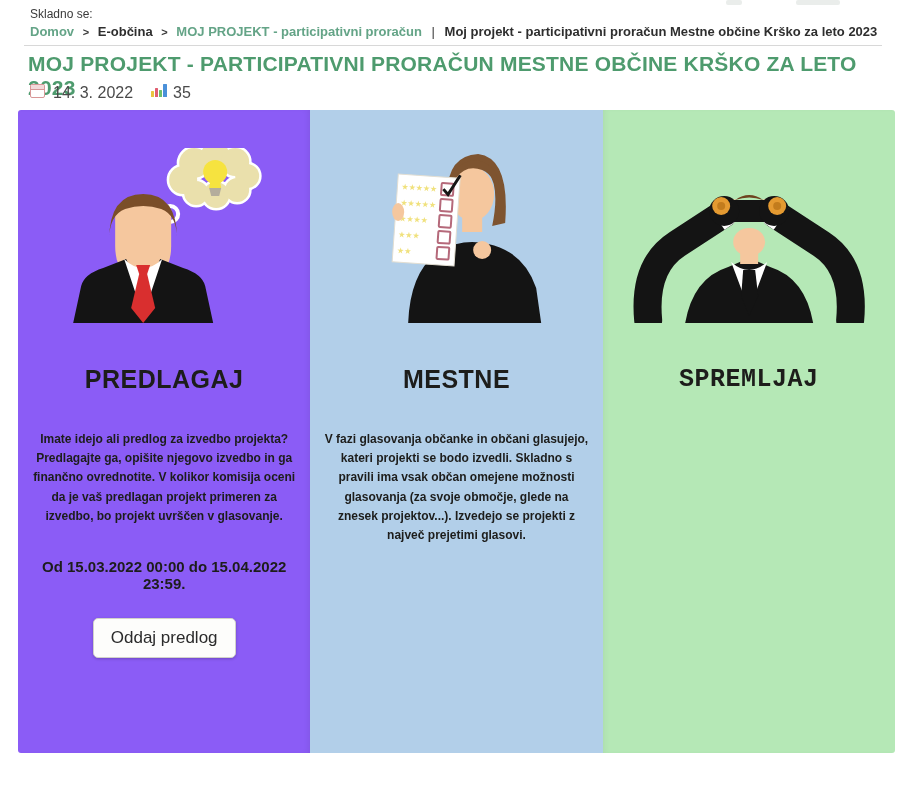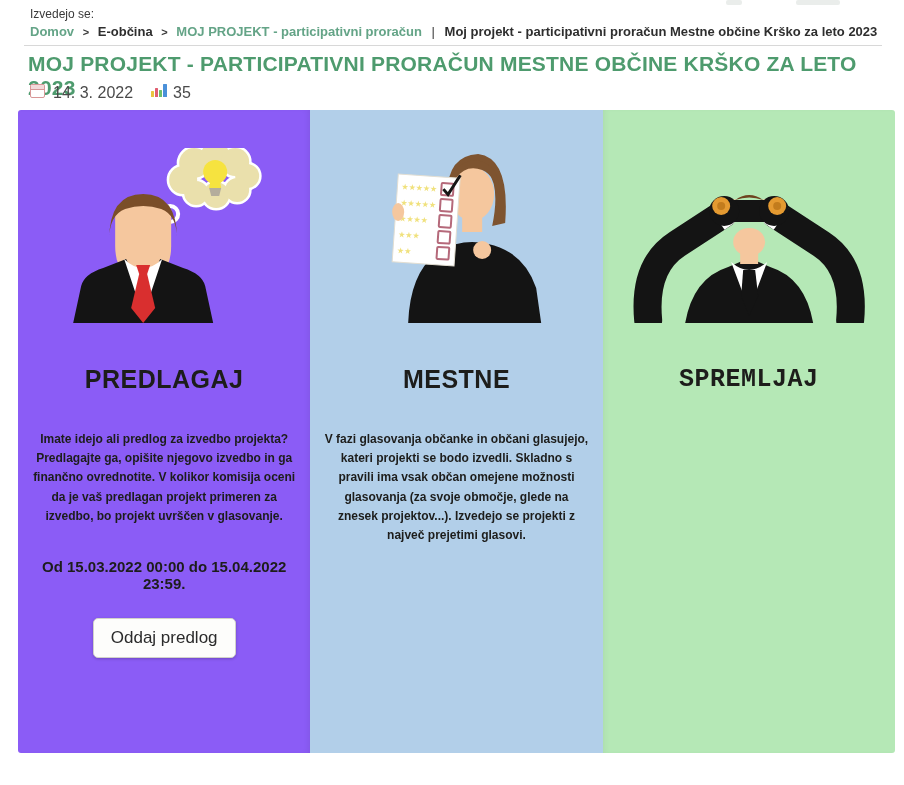--- a/index.html
+++ b/index.html
@@ -71,21 +71,21 @@
   }
 </style>
 </head>
 <body>
 
 <div class="remnant">
     <i class="r1"></i>
     <i class="r2"></i>
   </div>
 
-<div class="locator">Izvedejo se:</div>
+<div class="locator">Skladno se:</div>
 
 <nav class="breadcrumb">
   <a class="bc-link">Domov</a>
   <span class="bc-sep">&gt;</span>
   <a class="bc-dark">E-občina</a>
   <span class="bc-sep">&gt;</span>
   <a class="bc-link">MOJ PROJEKT - participativni proračun</a>
   <span class="bc-pipe">|</span>
   <span class="bc-current">Moj projekt - participativni proračun Mestne občine Krško za leto 2023</span>
 </nav>

